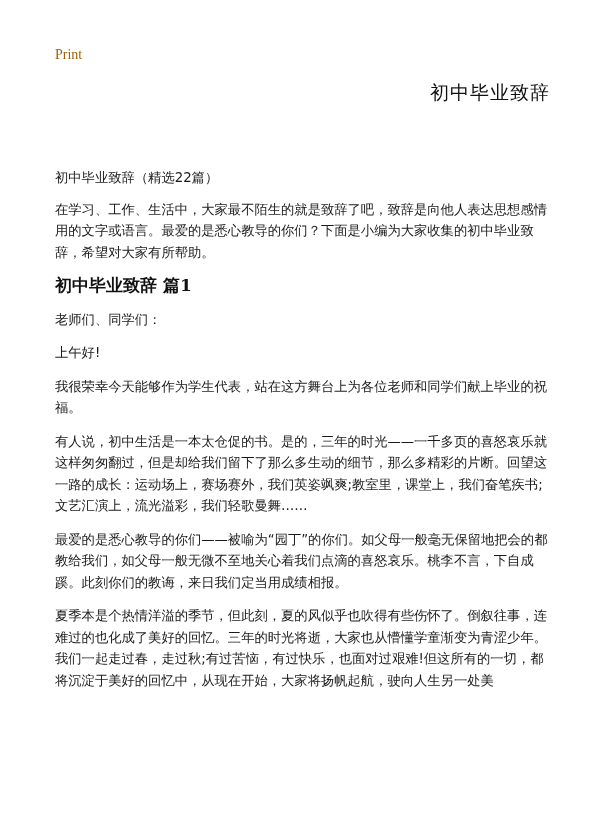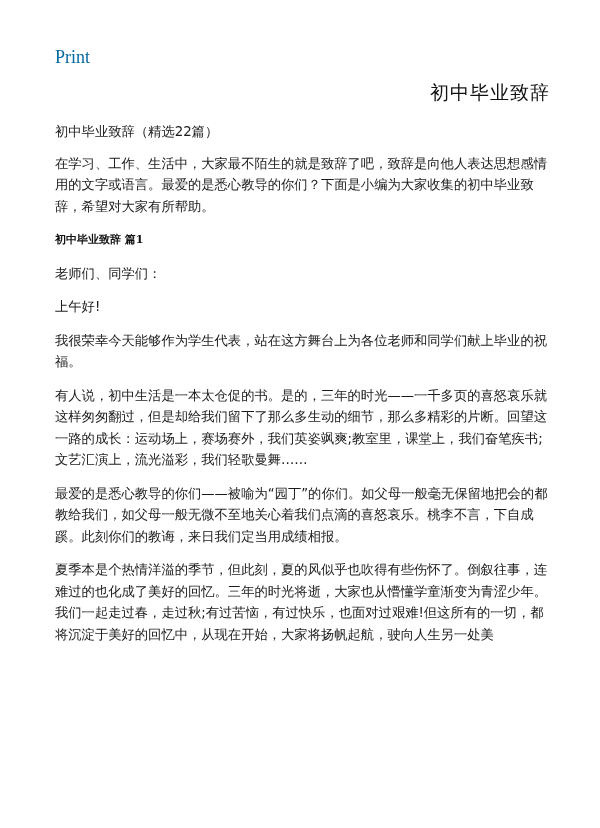--- a/index.html
+++ b/index.html
@@ -15,22 +15,22 @@
       position: absolute;
       left: 55px;
       top: 0;
       width: 495px;
     }
     .print-link {
       position: absolute;
       top: 47px;
       left: 0;
       font-family: "Liberation Serif", "DejaVu Serif", serif;
-      font-size: 18px;
-      color: #0369a1;
+      font-size: 14px;
+      color: #a16207;
       cursor: pointer;
     }
     .doc-title {
       position: absolute;
       top: 80px;
       left: 0;
       width: 495px;
       text-align: right;
       font-size: 19px;
       font-weight: normal;
@@ -44,25 +44,25 @@
       left: 0;
       width: 495px;
     }
     .content p {
       margin: 0 0 12px 0;
       font-size: 13.3px;
       line-height: 21.5px;
       color: #1a1a1a;
       word-break: break-all;
     }
-    .content p.subtitle { margin-bottom: 10px; }
+    .content p.subtitle { margin-bottom: 10px; margin-top: 46px; }
     .content h2 {
       margin: 0 0 12px 0;
       font-family: "DejaVu Serif", "Liberation Serif", serif;
-      font-size: 11px;
+      font-size: 17px;
       line-height: 21.5px;
       font-weight: bold;
       color: #111;
     }
   </style>
 </head>
 <body>
 
 <div class="page">
   <span class="print-link">Print</span>

